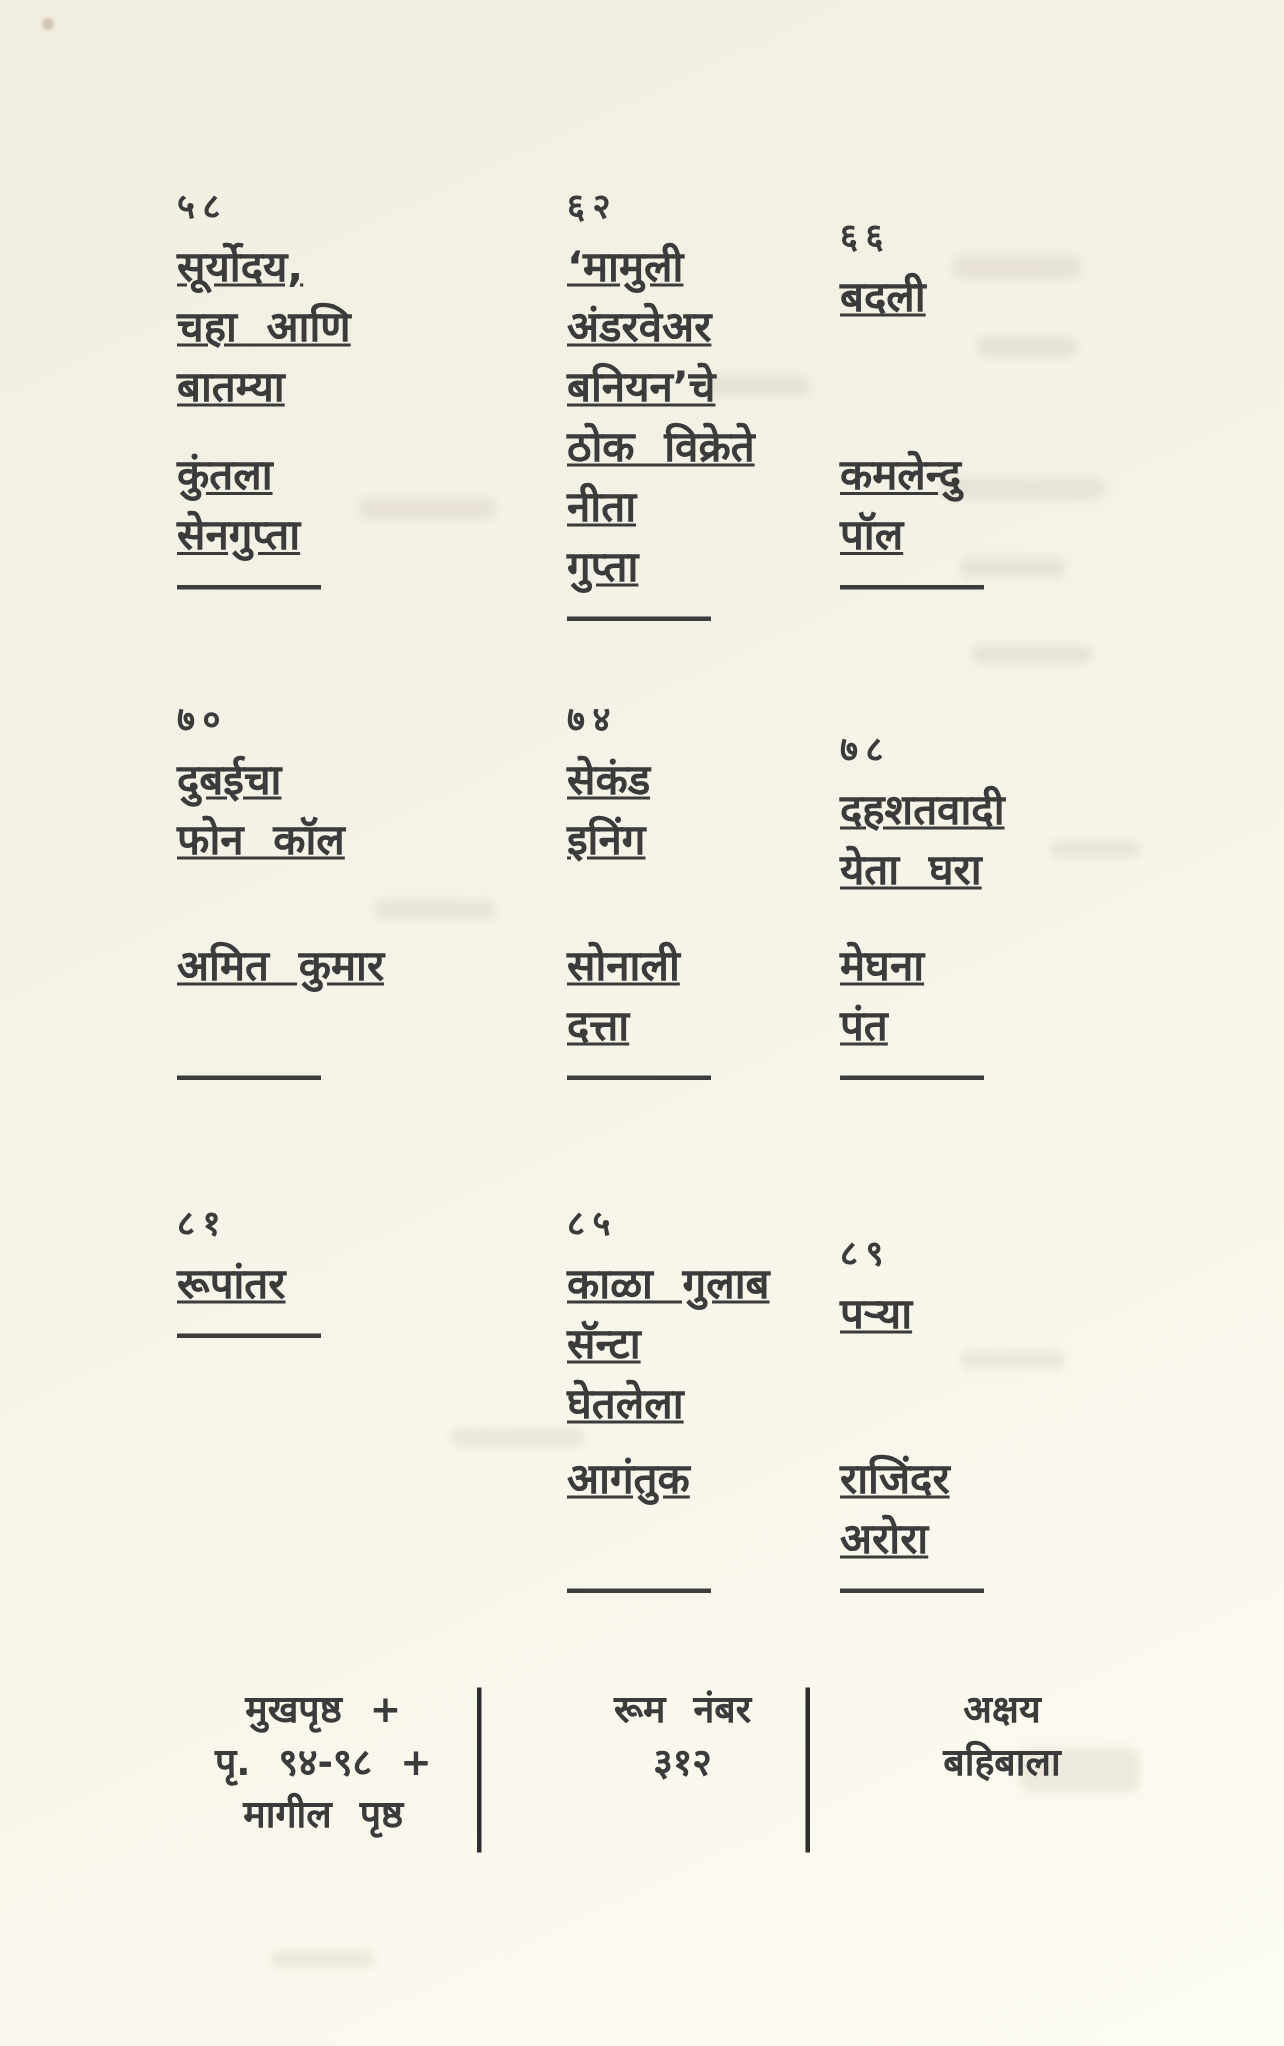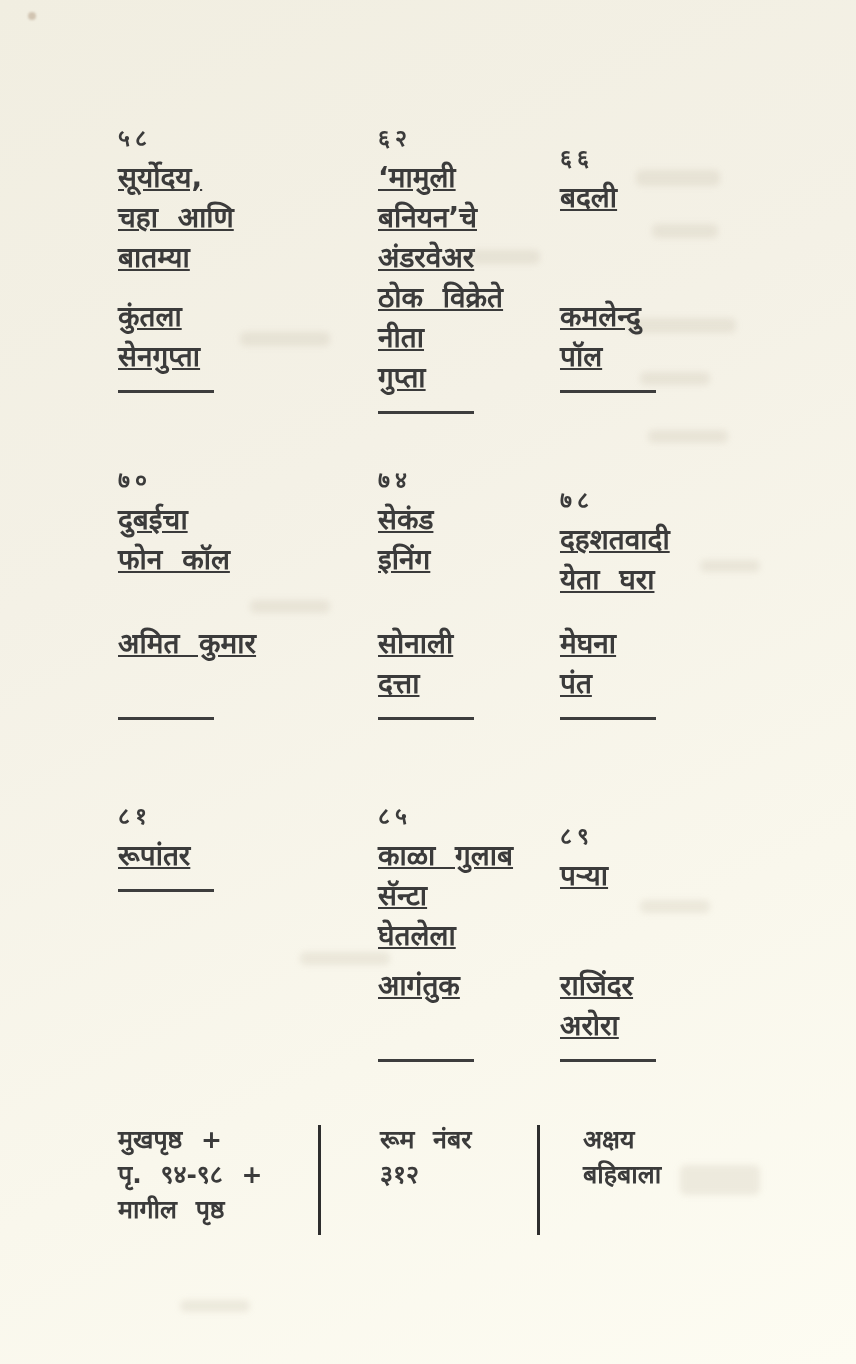--- a/index.html
+++ b/index.html
@@ -88,20 +88,21 @@
   .footer {
     position: absolute;
     left: 0;
     right: 0;
     top: 1122px;
     height: 125px;
   }
   .footer-col {
     position: absolute;
     top: 0;
+    text-align: center;
   }
   .footer-col.f0 { left: 118px; width: 195px; }
   .footer-col.f1 { left: 380px; width: 150px; }
   .footer-col.f2 { left: 583px; width: 170px; }
   .footer-col .line {
     font-size: 25px;
     font-weight: 700;
     line-height: 35px;
     word-spacing: 10px;
     white-space: nowrap;
@@ -148,22 +149,22 @@
           <div class="author">
             <div class="line">कुंतला</div>
             <div class="line">सेनगुप्ता</div>
           </div>
           <div class="rule"></div>
         </div>
         <div class="cell c1">
           <div class="pageno">६२</div>
           <div class="title">
             <div class="line">‘मामुली</div>
+            <div class="line">अंडरवेअर</div>
             <div class="line">बनियन’चे</div>
-            <div class="line">अंडरवेअर</div>
             <div class="line">ठोक विक्रेते</div>
           </div>
           <div class="author">
             <div class="line">नीता</div>
             <div class="line">गुप्ता</div>
           </div>
           <div class="rule"></div>
         </div>
         <div class="cell c2">
           <div class="pageno">६६</div>

